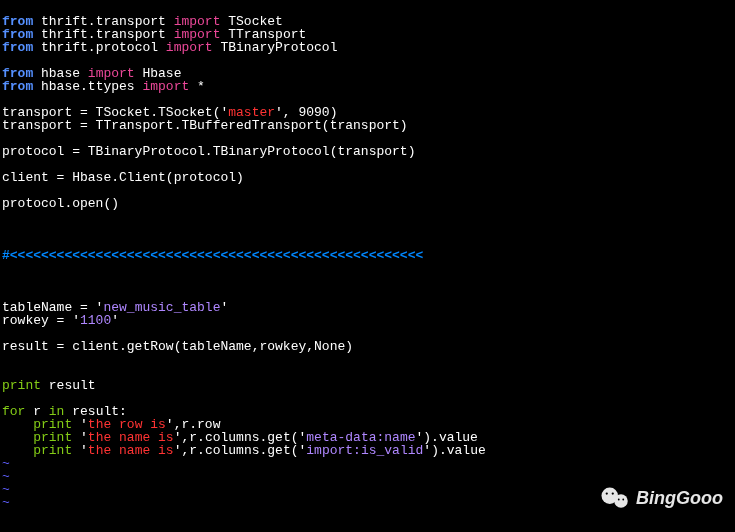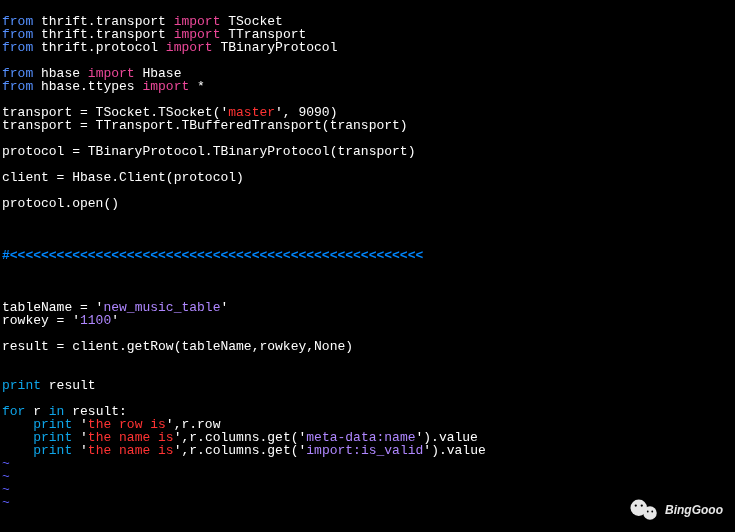--- a/index.html
+++ b/index.html
@@ -16,37 +16,37 @@
       padding: 2px;
       width: 735px;
       height: 532px;
       overflow: hidden;
       position: relative;
     }
     .line {
       white-space: pre;
       min-height: 13px;
     }
-    .kw-blue { color: #5590ff; font-weight: normal; }
+    .kw-blue { color: #5590ff; font-weight: bold; }
     .kw-orange { color: #ec4899; }
-    .kw-yellow { color: #0ea5e9; }
+    .kw-yellow { color: #84cc16; }
     .str-red { color: #ff3333; }
     .id-purple { color: #af87ff; }
     .comment-blue { color: #0087ff; font-weight: bold; }
     .tilde { color: #5f5fff; }
     .watermark {
       position: absolute;
-      bottom: 10px;
+      bottom: 22px;
       right: 12px;
       display: flex;
       align-items: center;
       gap: 6px;
       color: #fff;
       font-family: Arial, sans-serif;
-      font-size: 12px;
+      font-size: 18px;
       font-weight: bold;
       font-style: italic;
       opacity: 0.9;
     }
     .watermark-icon {
       display: flex;
       align-items: center;
     }
     .watermark-icon svg {
       width: 30px;

